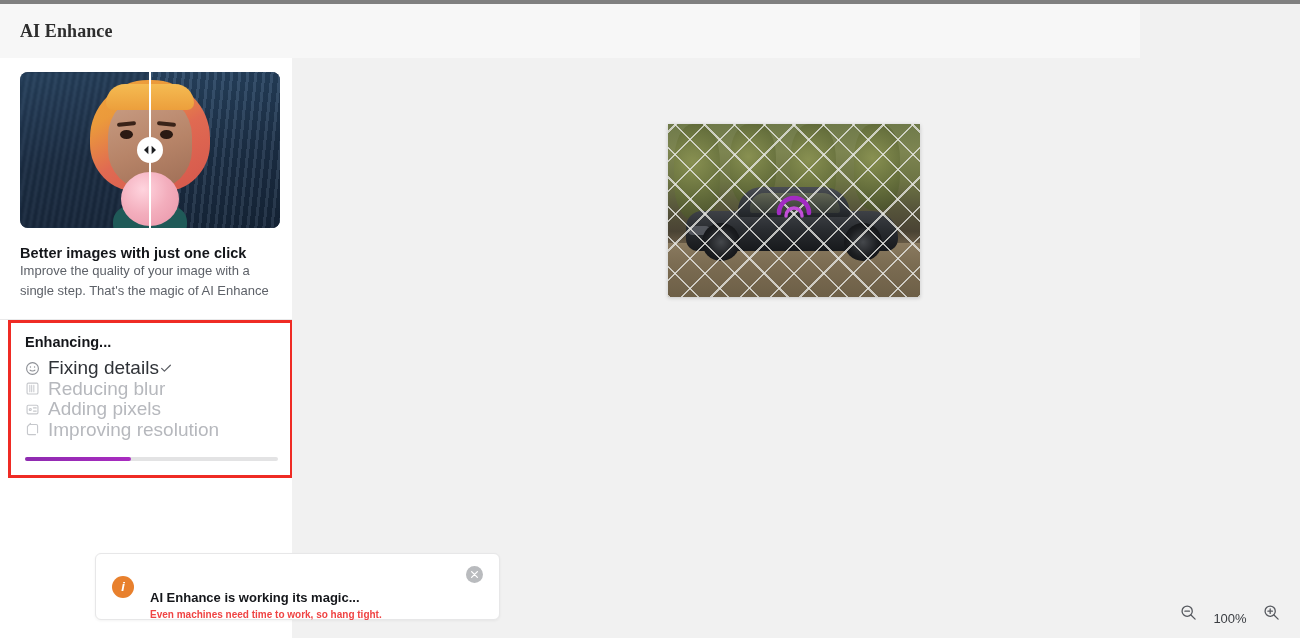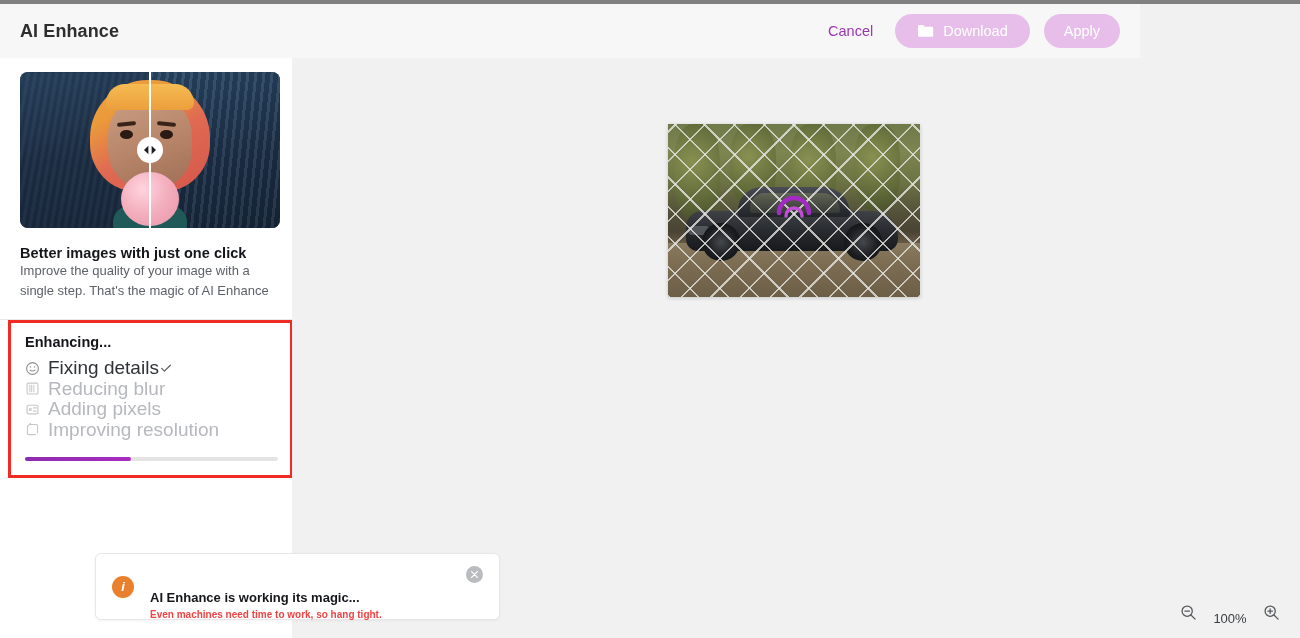--- a/index.html
+++ b/index.html
@@ -16,20 +16,21 @@
     position: absolute; top: 0; left: 0; width: 1300px; height: 4px;
     background: #808080;
   }
 
   
   .header {
     position: absolute; top: 4px; left: 0; width: 1140px; height: 54px;
     background: #f7f7f7;
     display: flex; align-items: center;
     padding: 0 20px;
+    font-family: Liberation Serif, serif;
   }
   .header-title {
     font-size: 18px; font-weight: 600; color: #2e2e2e;
     letter-spacing: .1px;
   }
   .header-actions {
     margin-left: auto; display: flex; align-items: center; gap: 14px;
   }
   .btn-cancel {
     background: none; border: none; cursor: pointer;
@@ -265,32 +266,20 @@
 </style>
 </head>
 <body>
 
 <div class="app">
 
   <div class="top-strip"></div>
 
   <div class="header">
     <div class="header-title">AI Enhance</div>
-    <div class="header-actions">
-      <button class="btn-cancel">Cancel</button>
-      <button class="btn-download">
-        <span>
-          <svg class="folder-icon" viewBox="0 0 17 14" fill="#ffffff">
-            <path d="M1 2.2a1.2 1.2 0 0 1 1.2-1.2h4l1.6 1.8H15a1.2 1.2 0 0 1 1.2 1.2v7.6A1.2 1.2 0 0 1 15 12.8H2.2A1.2 1.2 0 0 1 1 11.6z"></path>
-          </svg>
-        </span>
-        <span>Download</span>
-      </button>
-      <button class="btn-apply">Apply</button>
-    </div>
   </div>
 
   <div class="sidebar">
 
     <div class="promo-card">
       <div class="promo-image">
         <div class="promo-half-left"></div>
         <div class="promo-half-right"></div>
         <div class="promo-face">
           <div class="face-hair"></div>

